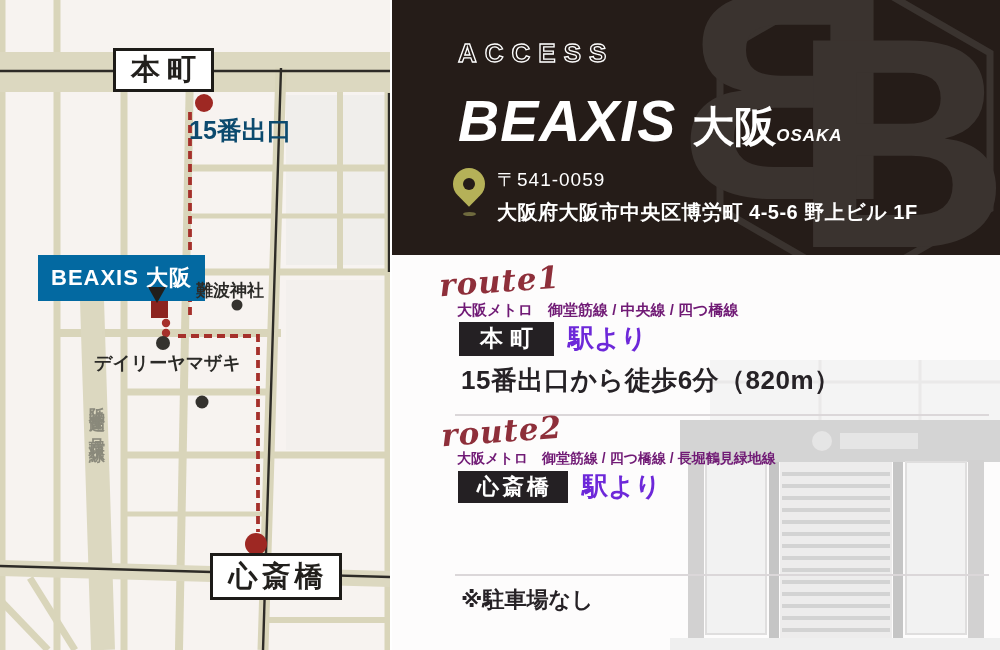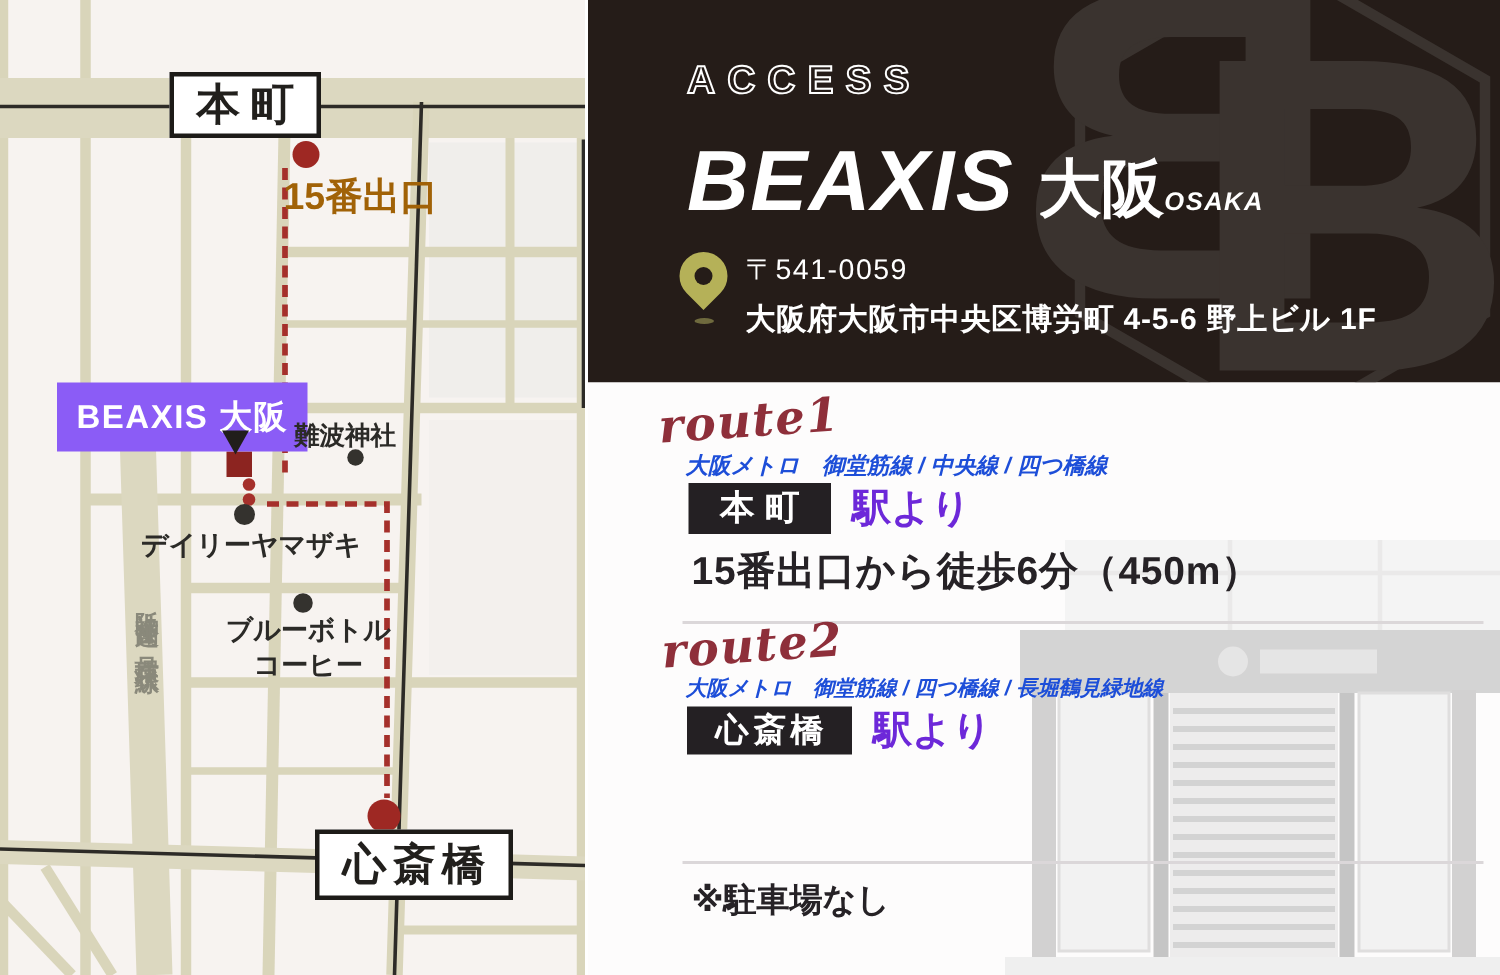--- a/index.html
+++ b/index.html
@@ -8,24 +8,24 @@
   .stage{position:relative;width:1000px;height:650px;background:#ffffff;overflow:hidden;}
 
   
   .map{position:absolute;left:0;top:0;width:390px;height:650px;background:#f7f3f0;overflow:hidden;}
   .map svg{position:absolute;left:0;top:0;}
   .map-label{position:absolute;pointer-events:none;}
   .station-box{background:#ffffff;border:3px solid #1d1b18;color:#211f1c;font-weight:900;
     display:flex;align-items:center;justify-content:center;}
   .station-box.hommachi{left:113px;top:48px;width:101px;height:44px;font-size:29px;letter-spacing:7px;padding-left:7px;}
   .station-box.shinsaibashi{left:210px;top:553px;width:132px;height:47px;font-size:29px;letter-spacing:4px;padding-left:4px;}
-  .exit-label{color:#a16207;font-weight:900;white-space:nowrap;}
+  .exit-label{color:#0c4a6e;font-weight:900;white-space:nowrap;}
   .exit-label.top{left:189px;top:114px;font-size:25px;}
   .exit-label.bottom{left:167px;top:528px;font-size:25px;}
-  .biz-label{left:38px;top:255px;background:#8b5cf6;color:#ffffff;font-weight:700;font-size:22px;
+  .biz-label{left:38px;top:255px;background:#0369a1;color:#ffffff;font-weight:700;font-size:22px;
     padding:8px 13px;white-space:nowrap;letter-spacing:1px;}
   .biz-pointer{position:absolute;left:148px;top:287px;width:0;height:0;
     border-left:9px solid transparent;border-right:9px solid transparent;border-top:16px solid #211e1b;}
   .poi-label{color:#2b2a27;font-weight:900;font-size:17px;white-space:pre-line;}
   .poi-label.shrine{left:196px;top:279px;}
   .poi-label.daily{left:94px;top:351px;font-size:18px;}
   .poi-label.coffee{left:148px;top:409px;width:115px;text-align:center;font-size:18px;line-height:1.25;}
   .highway-label{left:86px;top:394px;writing-mode:vertical-rl;text-orientation:upright;
     color:#8a897b;font-size:16px;font-weight:700;letter-spacing:3px;}
 
@@ -51,21 +51,21 @@
   .street{font-size:20px;font-weight:700;margin-top:6px;letter-spacing:0.5px;white-space:nowrap;text-align:center;}
 
   
   .routes{position:absolute;left:392px;top:255px;width:608px;height:395px;background:#fdfcfc;overflow:hidden;}
   .photo{position:absolute;right:0;bottom:0;width:330px;height:290px;opacity:0.5;z-index:0;}
   .routes .content{position:absolute;left:0;top:0;width:100%;height:100%;z-index:1;}
   .script{position:absolute;font-family:"DejaVu Serif","Liberation Serif",serif;font-style:italic;
     font-weight:700;font-size:31px;color:#8e2f3a;transform:rotate(-4deg);letter-spacing:1px;}
   .script.r1{left:47px;top:8px;}
   .script.r2{left:49px;top:158px;}
-  .metro{position:absolute;font-size:15px;font-weight:700;color:#1d4ed8;white-space:nowrap;font-style:italic;}
+  .metro{position:absolute;font-size:15px;font-weight:700;color:#701a75;white-space:nowrap;}
   .metro.r1{left:65px;top:46px;}
   .metro.r2{left:65px;top:195px;font-size:14px;}
   .badge-row{position:absolute;display:flex;align-items:center;}
   .badge-row.r1{left:67px;top:66px;}
   .badge-row.r2{left:66px;top:214px;}
   .badge{background:#242023;color:#ffffff;font-weight:900;display:flex;align-items:center;justify-content:center;}
   .badge.r1{width:95px;height:34px;font-size:23px;letter-spacing:7px;padding-left:7px;}
   .badge.r2{width:110px;height:32px;font-size:22px;letter-spacing:3px;padding-left:3px;}
   .ekiyori{font-size:26px;font-weight:900;color:#6d28d9;margin-left:14px;}
   .walk{position:absolute;font-size:26px;font-weight:900;color:#262226;letter-spacing:0.5px;white-space:nowrap;}
@@ -132,22 +132,20 @@
       <circle cx="163" cy="343" r="7" fill="#34322e"></circle>
       <circle cx="202" cy="402" r="6.5" fill="#34322e"></circle>
     </svg>
 
     <div class="map-label station-box hommachi">本町</div>
     <div class="map-label exit-label top">15番出口</div>
     <div class="map-label biz-label">BEAXIS 大阪</div>
     <div class="biz-pointer"></div>
     <div class="map-label poi-label shrine">難波神社</div>
     <div class="map-label poi-label daily">デイリーヤマザキ</div>
-    <div class="map-label poi-label coffee">ブルーボトル
-コーヒー</div>
     <div class="map-label highway-label">阪神高速１号環状線</div>
     <div class="map-label station-box shinsaibashi">心斎橋</div>
   </div>
 
   <div class="panel">
     <div class="wm">
       <svg width="350" height="360" viewBox="0 0 350 360">
         <polygon points="170,20 305,98 305,254 170,332 35,254 35,98" fill="none" stroke="#3a332f" stroke-width="7"></polygon>
       </svg>
       <span class="b b1">B</span>
@@ -186,21 +184,21 @@
     </svg>
 
     <div class="content">
 
       <div class="script r1">route1</div>
       <div class="metro r1">大阪メトロ　御堂筋線 / 中央線 / 四つ橋線</div>
       <div class="badge-row r1">
         <div class="badge r1">本町</div>
         <div class="ekiyori">駅より</div>
       </div>
-      <div class="walk r1">15番出口から徒歩6分（450m）</div>
+      <div class="walk r1">15番出口から徒歩6分（820m）</div>
       <div class="divider d1"></div>
 
       <div class="script r2">route2</div>
       <div class="metro r2">大阪メトロ　御堂筋線 / 四つ橋線 / 長堀鶴見緑地線</div>
       <div class="badge-row r2">
         <div class="badge r2">心斎橋</div>
         <div class="ekiyori">駅より</div>
       </div>
       <div class="divider d2"></div>
       <div class="note">※駐車場なし</div>

